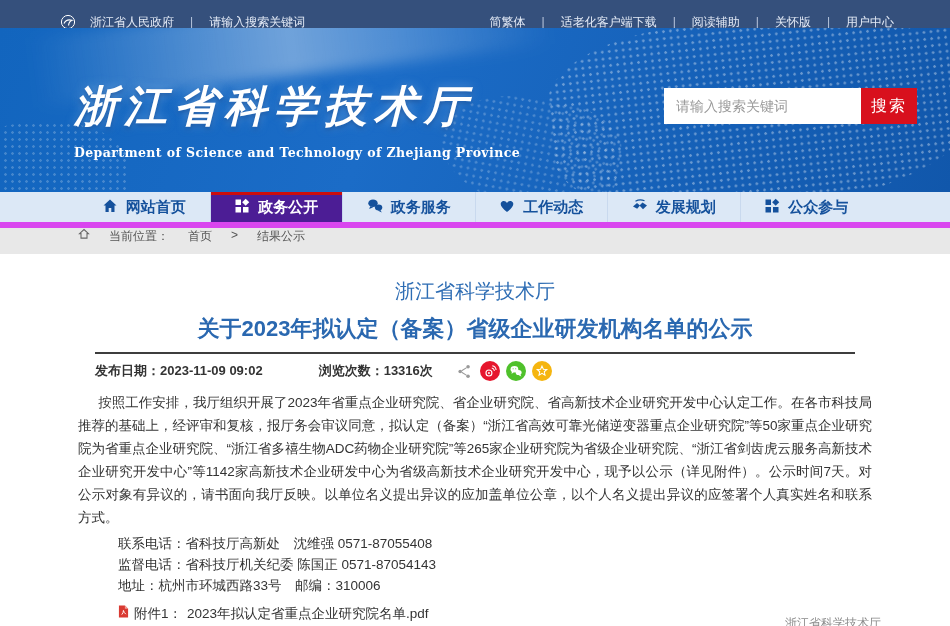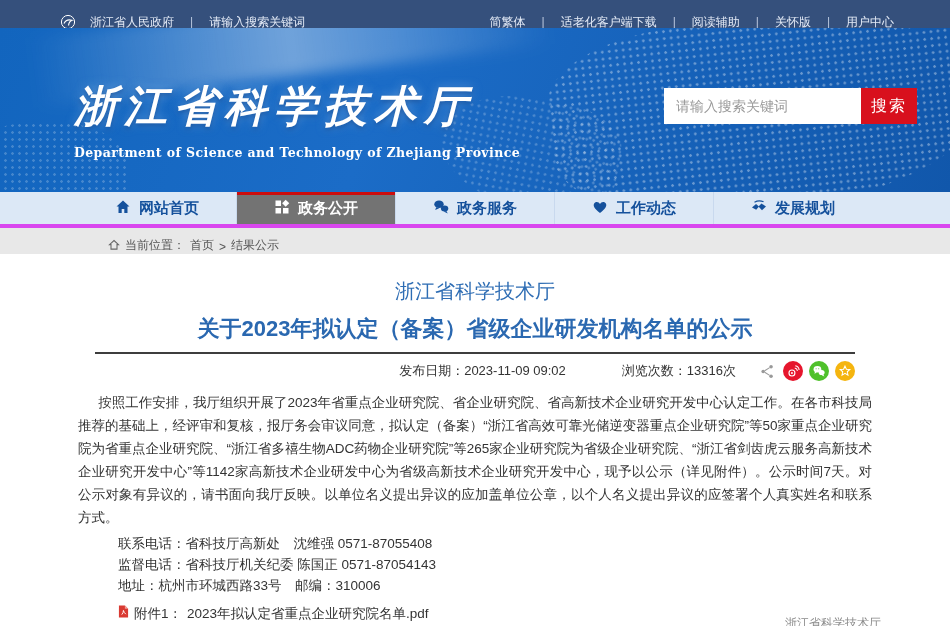--- a/index.html
+++ b/index.html
@@ -34,41 +34,41 @@
   .logo-sub { margin-top:9px; color:#fff; font-size:12.5px; font-weight:bold; letter-spacing:.4px;
               font-family:"DejaVu Serif", serif; }
   .search-box { position:absolute; right:33px; top:60px; display:flex; }
   .search-box input { width:197px; height:36px; border:none; outline:none; padding:0 12px;
                       font-size:14px; color:#333; font-family:"Liberation Sans",sans-serif; }
   .search-box input::placeholder { color:#9a9a9a; }
   .search-btn { width:56px; height:36px; border:none; background:#d8101d; color:#fff;
                 font-size:16px; letter-spacing:2px; cursor:pointer; }
 
   
-  .nav { height:36px; background:#dce8f6; display:flex; padding:0 78px; border-bottom:4px solid #d946ef; }
+  .nav { height:36px; background:#dce8f6; display:flex; padding:0 78px; border-bottom:6px solid #d946ef; }
   .nav-item { position:relative; flex:1; display:flex; align-items:center; justify-content:center;
               gap:8px; color:#15519c; font-size:15px; font-weight:bold; cursor:pointer;
               border-right:1px solid #c9d9ee; }
   .nav-item:last-child { border-right:none; }
   .nav-item svg { flex:none; }
-  .nav-item.active { background:#737373; color:#fff; }
+  .nav-item.active { background:#4c1d95; color:#fff; }
   .nav-item.active::before { content:""; position:absolute; left:0; right:0; top:0; height:3px; background:#cc0d0d; }
 
   
-  .breadcrumb { height:26px; background:#e8e8e8; display:flex; align-items:flex-end;
-                padding:0 108px; font-size:12px; color:#555; gap:5px; }
+  .breadcrumb { height:26px; background:#e8e8e8; display:flex; align-items:flex-start;
+                padding:0 78px; font-size:12px; color:#555; gap:19px; }
   .breadcrumb .bc-link { cursor:pointer; color:#555; }
 
   
   .content { padding-top:24px; }
   .a-title1 { text-align:center; color:#2e6db4; font-size:20px; font-weight:500; line-height:26px; }
   .a-title2 { text-align:center; color:#2a68b0; font-size:22px; font-weight:bold; margin-top:11px; line-height:28px; }
   .divider  { width:760px; margin:9px auto 0; border-bottom:2px solid #3d3d3d; }
-  .meta-row { width:760px; margin:6px auto 0; display:flex; justify-content:flex-end;
-              align-items:center; font-size:13px; color:#333; height:22px; }
+  .meta-row { width:760px; margin:6px auto 0; display:flex; 
+              align-items:center; font-size:13px; color:#333; height:22px;font-weight:bold; }
   .meta-views { margin-left:56px; }
   .share { margin-left:24px; display:flex; gap:6px; align-items:center; }
   .share-circle { width:20px; height:20px; border-radius:50%; display:flex; align-items:center;
                   justify-content:center; cursor:pointer; }
   .share-plain { display:flex; align-items:center; cursor:pointer; margin-right:2px; }
 
   .body-text { width:794px; margin:9px auto 0; font-size:13.5px; color:#333; }
   .para { text-align:justify; text-indent:1.5em; line-height:23px; }
   .contact-block { margin-top:4px; }
   .contact-line { padding-left:40px; line-height:21px; }
@@ -150,20 +150,29 @@
           </svg></span>
       <span>工作动态</span>
     </div>
     <div class="nav-item">
       <span><svg width="16" height="16" viewBox="0 0 16 16" fill="currentColor">
             <path d="M1 8.5 L5 5 L8 7.5 L5.2 10.8Z"></path>
             <path d="M7.5 7.5 L10.5 4.5 L15 7.5 L11 11.2Z"></path>
             <path d="M3.5 3.2 Q8 .6 12.5 2.8" fill="none" stroke="currentColor" stroke-width="1.2"></path>
           </svg></span>
       <span>发展规划</span>
+    </div>
+    <div class="nav-item">
+      <span><svg width="16" height="16" viewBox="0 0 16 16" fill="currentColor">
+            <rect x="1.5" y="1.5" width="5.5" height="5.5"></rect>
+            <rect x="1.5" y="9" width="5.5" height="5.5"></rect>
+            <rect x="9" y="9" width="5.5" height="5.5"></rect>
+            <rect x="9.2" y="1.7" width="5" height="5" transform="rotate(45 11.7 4.2)"></rect>
+          </svg></span>
+      <span>公众参与</span>
     </div>
   </div>
 
   <div class="breadcrumb">
     <span><svg width="12" height="12" viewBox="0 0 16 16">
           <path d="M8 2 L14 7.5 H12 V13.5 H4 V7.5 H2 Z" fill="none" stroke="#666" stroke-width="1.4"></path>
         </svg></span>
     <span>当前位置：</span>
     <span class="bc-link">首页</span>
     <span>&gt;</span>

